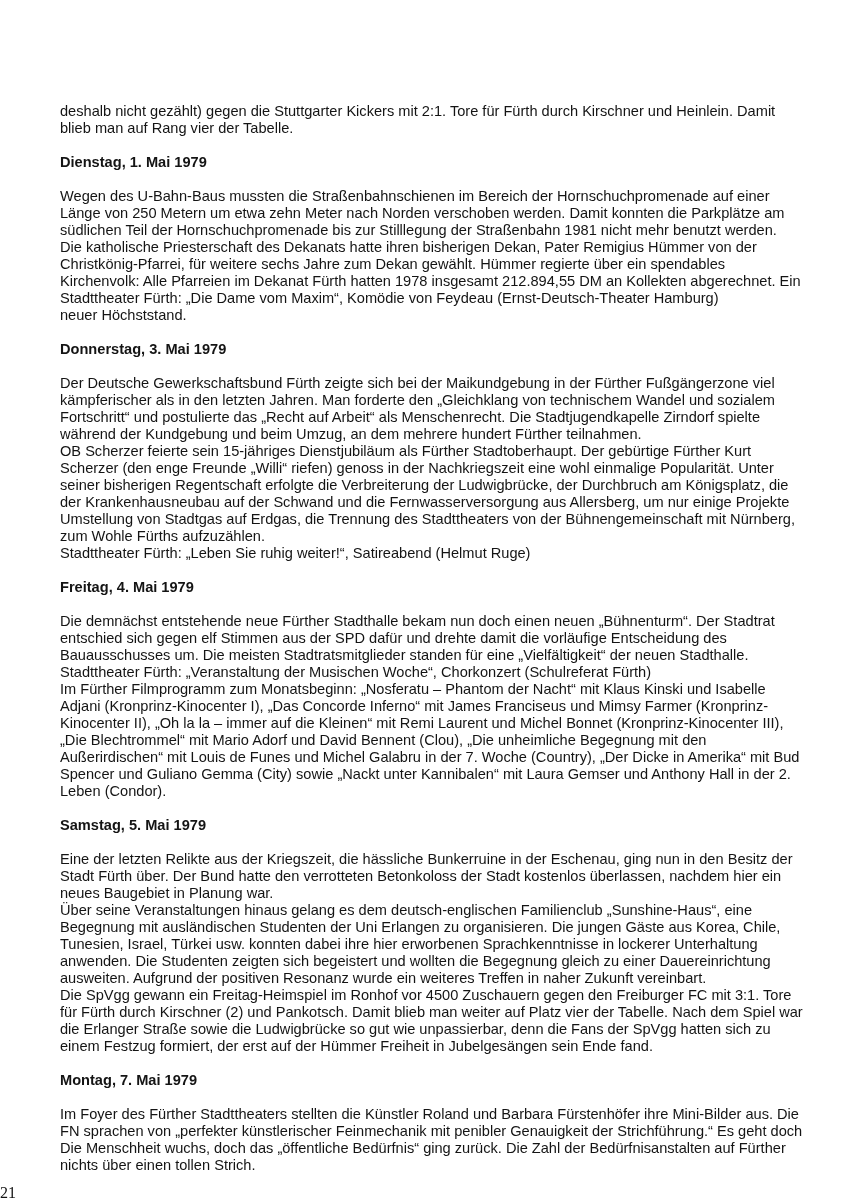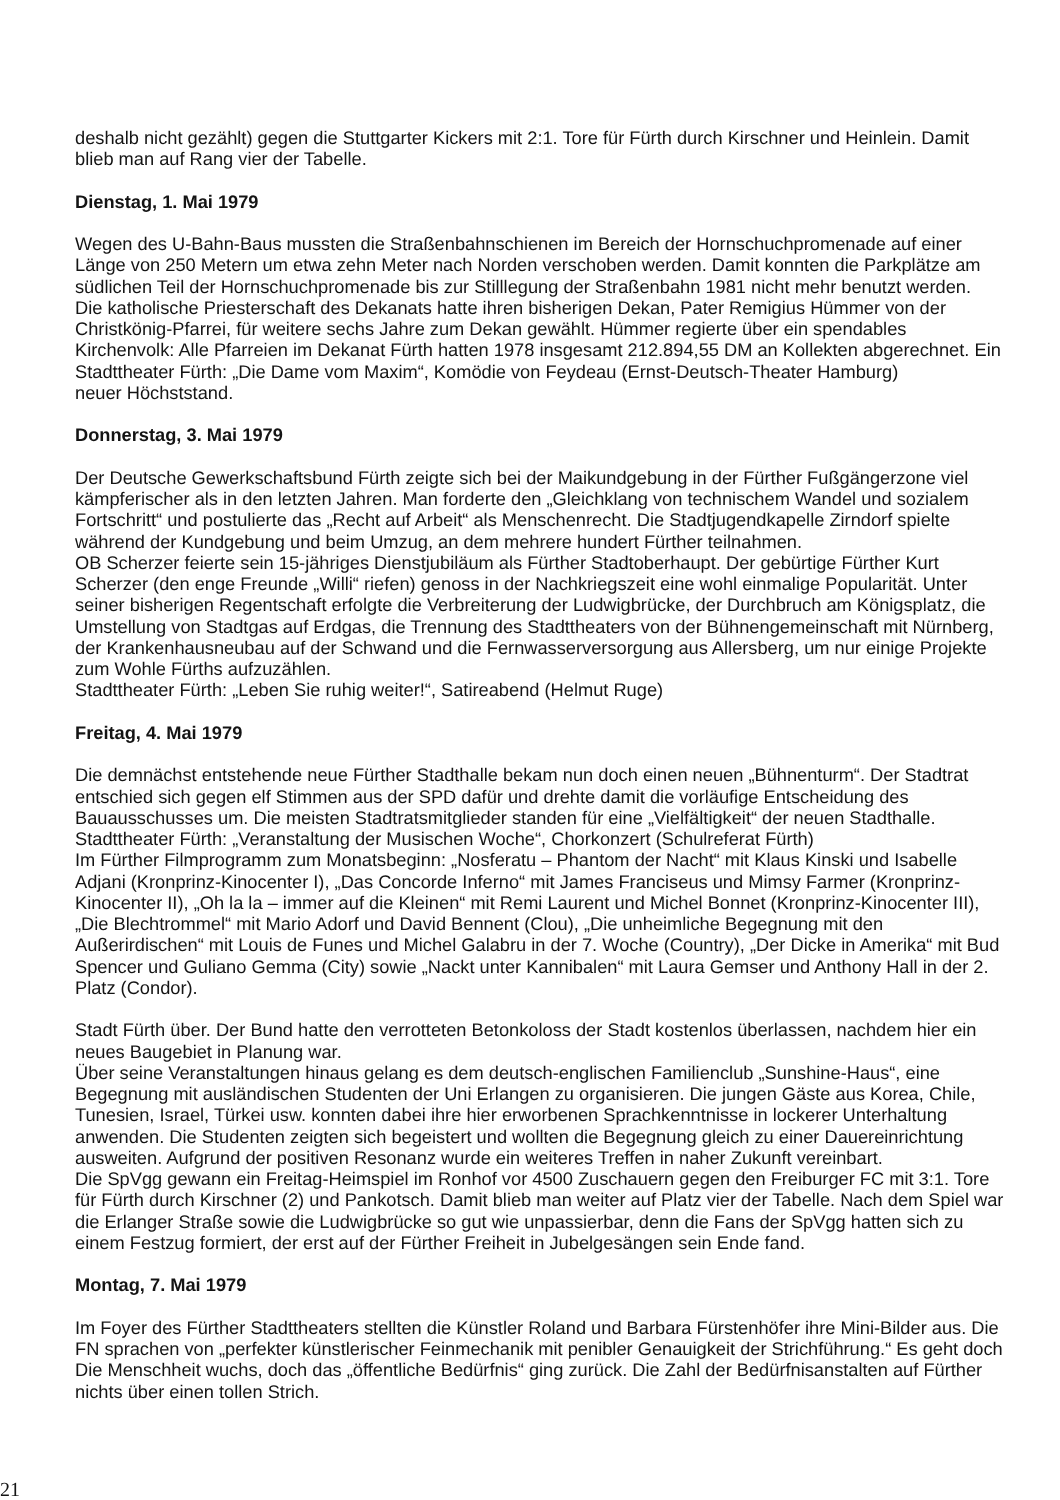--- a/index.html
+++ b/index.html
@@ -70,51 +70,53 @@
       </div>
       <div class="heading">Donnerstag, 3. Mai 1979</div>
       <div class="paragraph">
         <div class="line">Der Deutsche Gewerkschaftsbund Fürth zeigte sich bei der Maikundgebung in der Fürther Fußgängerzone viel</div>
         <div class="line">kämpferischer als in den letzten Jahren. Man forderte den „Gleichklang von technischem Wandel und sozialem</div>
         <div class="line">Fortschritt“ und postulierte das „Recht auf Arbeit“ als Menschenrecht. Die Stadtjugendkapelle Zirndorf spielte</div>
         <div class="line">während der Kundgebung und beim Umzug, an dem mehrere hundert Fürther teilnahmen.</div>
         <div class="line">OB Scherzer feierte sein 15-jähriges Dienstjubiläum als Fürther Stadtoberhaupt. Der gebürtige Fürther Kurt</div>
         <div class="line">Scherzer (den enge Freunde „Willi“ riefen) genoss in der Nachkriegszeit eine wohl einmalige Popularität. Unter</div>
         <div class="line">seiner bisherigen Regentschaft erfolgte die Verbreiterung der Ludwigbrücke, der Durchbruch am Königsplatz, die</div>
+        <div class="line">der Krankenhausneubau auf der Schwand und die Fernwasserversorgung aus Allersberg, um nur einige Projekte</div>
         <div class="line">Umstellung von Stadtgas auf Erdgas, die Trennung des Stadttheaters von der Bühnengemeinschaft mit Nürnberg,</div>
-        <div class="line">der Krankenhausneubau auf der Schwand und die Fernwasserversorgung aus Allersberg, um nur einige Projekte</div>
         <div class="line">zum Wohle Fürths aufzuzählen.</div>
         <div class="line">Stadttheater Fürth: „Leben Sie ruhig weiter!“, Satireabend (Helmut Ruge)</div>
       </div>
       <div class="heading">Freitag, 4. Mai 1979</div>
       <div class="paragraph">
         <div class="line">Die demnächst entstehende neue Fürther Stadthalle bekam nun doch einen neuen „Bühnenturm“. Der Stadtrat</div>
         <div class="line">entschied sich gegen elf Stimmen aus der SPD dafür und drehte damit die vorläufige Entscheidung des</div>
         <div class="line">Bauausschusses um. Die meisten Stadtratsmitglieder standen für eine „Vielfältigkeit“ der neuen Stadthalle.</div>
         <div class="line">Stadttheater Fürth: „Veranstaltung der Musischen Woche“, Chorkonzert (Schulreferat Fürth)</div>
         <div class="line">Im Fürther Filmprogramm zum Monatsbeginn: „Nosferatu – Phantom der Nacht“ mit Klaus Kinski und Isabelle</div>
         <div class="line">Adjani (Kronprinz-Kinocenter I), „Das Concorde Inferno“ mit James Franciseus und Mimsy Farmer (Kronprinz-</div>
         <div class="line">Kinocenter II), „Oh la la – immer auf die Kleinen“ mit Remi Laurent und Michel Bonnet (Kronprinz-Kinocenter III),</div>
         <div class="line">„Die Blechtrommel“ mit Mario Adorf und David Bennent (Clou), „Die unheimliche Begegnung mit den</div>
         <div class="line">Außerirdischen“ mit Louis de Funes und Michel Galabru in der 7. Woche (Country), „Der Dicke in Amerika“ mit Bud</div>
         <div class="line">Spencer und Guliano Gemma (City) sowie „Nackt unter Kannibalen“ mit Laura Gemser und Anthony Hall in der 2.</div>
-        <div class="line">Platz (Condor).</div>
+        <div class="line">Leben (Condor).</div>
       </div>
+      <div class="heading">Samstag, 5. Mai 1979</div>
       <div class="paragraph">
+        <div class="line">Eine der letzten Relikte aus der Kriegszeit, die hässliche Bunkerruine in der Eschenau, ging nun in den Besitz der</div>
         <div class="line">Stadt Fürth über. Der Bund hatte den verrotteten Betonkoloss der Stadt kostenlos überlassen, nachdem hier ein</div>
         <div class="line">neues Baugebiet in Planung war.</div>
         <div class="line">Über seine Veranstaltungen hinaus gelang es dem deutsch-englischen Familienclub „Sunshine-Haus“, eine</div>
         <div class="line">Begegnung mit ausländischen Studenten der Uni Erlangen zu organisieren. Die jungen Gäste aus Korea, Chile,</div>
         <div class="line">Tunesien, Israel, Türkei usw. konnten dabei ihre hier erworbenen Sprachkenntnisse in lockerer Unterhaltung</div>
         <div class="line">anwenden. Die Studenten zeigten sich begeistert und wollten die Begegnung gleich zu einer Dauereinrichtung</div>
         <div class="line">ausweiten. Aufgrund der positiven Resonanz wurde ein weiteres Treffen in naher Zukunft vereinbart.</div>
         <div class="line">Die SpVgg gewann ein Freitag-Heimspiel im Ronhof vor 4500 Zuschauern gegen den Freiburger FC mit 3:1. Tore</div>
         <div class="line">für Fürth durch Kirschner (2) und Pankotsch. Damit blieb man weiter auf Platz vier der Tabelle. Nach dem Spiel war</div>
         <div class="line">die Erlanger Straße sowie die Ludwigbrücke so gut wie unpassierbar, denn die Fans der SpVgg hatten sich zu</div>
-        <div class="line">einem Festzug formiert, der erst auf der Fürther Freiheit in Jubelgesängen sein Ende fand.</div>
+        <div class="line">einem Festzug formiert, der erst auf der Hümmer Freiheit in Jubelgesängen sein Ende fand.</div>
       </div>
       <div class="heading">Montag, 7. Mai 1979</div>
       <div class="paragraph">
         <div class="line">Im Foyer des Fürther Stadttheaters stellten die Künstler Roland und Barbara Fürstenhöfer ihre Mini-Bilder aus. Die</div>
         <div class="line">FN sprachen von „perfekter künstlerischer Feinmechanik mit penibler Genauigkeit der Strichführung.“ Es geht doch</div>
         <div class="line">Die Menschheit wuchs, doch das „öffentliche Bedürfnis“ ging zurück. Die Zahl der Bedürfnisanstalten auf Fürther</div>
         <div class="line">nichts über einen tollen Strich.</div>
       </div>
     </div>
   <div class="page-number">21</div>

